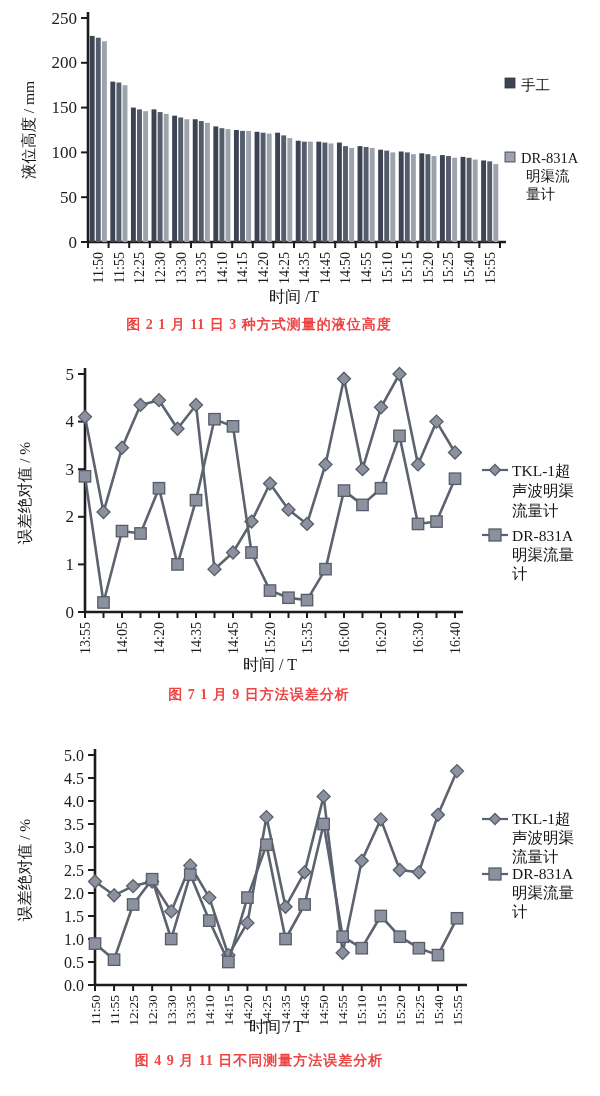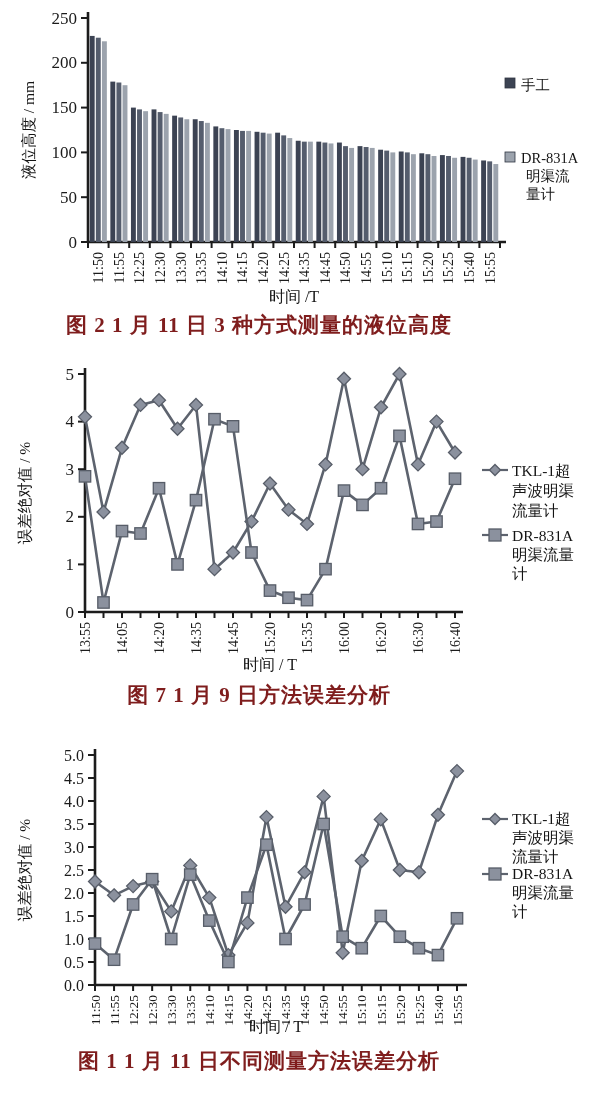--- a/index.html
+++ b/index.html
@@ -3,21 +3,21 @@
 <meta charset="utf-8">
 <style>
   html,body{margin:0;padding:0;background:#ffffff;}
   .page{position:relative;width:600px;height:1096px;background:#ffffff;overflow:hidden;
         font-family:"Liberation Serif","DejaVu Serif",serif;color:#141414;}
   svg{position:absolute;left:0;display:block;}
   #fig2{top:0;}
   #fig3{top:340px;}
   #fig4{top:706px;}
   .caption{position:absolute;left:0;width:518px;text-align:center;font-weight:bold;
-           font-size:21px;line-height:30px;color:#7f1d1d;letter-spacing:1px;}
+           font-size:14px;line-height:30px;color:#ef4444;letter-spacing:1px;}
   #cap2{top:310px;}
   #cap3{top:680px;}
   #cap4{top:1046px;}
   text.num{font-family:"Liberation Serif","DejaVu Serif",serif;fill:#1b1b1b;}
   text.cjk{font-family:"Liberation Serif","DejaVu Serif",serif;fill:#141414;}
 </style>
 </head>
 <body>
 
 <div class="page">
@@ -367,14 +367,14 @@
       <path d="M 495 107.5 L 500.5 113 L 495 118.5 L 489.5 113 Z" fill="#8b919e" stroke="#575d68" stroke-width="1.3"></path>
       <text x="512" y="118" class="cjk" style="font-size:15.5px">TKL-1超</text>
       <text x="512" y="137" class="cjk" style="font-size:15.5px">声波明渠</text>
       <text x="512" y="156" class="cjk" style="font-size:15.5px">流量计</text>
       <line x1="482" y1="168" x2="508" y2="168" stroke="#5d636e" stroke-width="2.2"></line>
       <rect x="489" y="162" width="12" height="12" fill="#8b919e" stroke="#575d68" stroke-width="1.3"></rect>
       <text x="512" y="173" class="cjk" style="font-size:15.5px">DR-831A</text>
       <text x="512" y="192" class="cjk" style="font-size:15.5px">明渠流量</text>
       <text x="512" y="211" class="cjk" style="font-size:15.5px">计</text>
     </svg>
-  <div class="caption" id="cap4">图 1  1 月 11 日不同测量方法误差分析</div>
+  <div class="caption" id="cap4">图 4  9 月 11 日不同测量方法误差分析</div>
 </div>
 
 </body></html>

